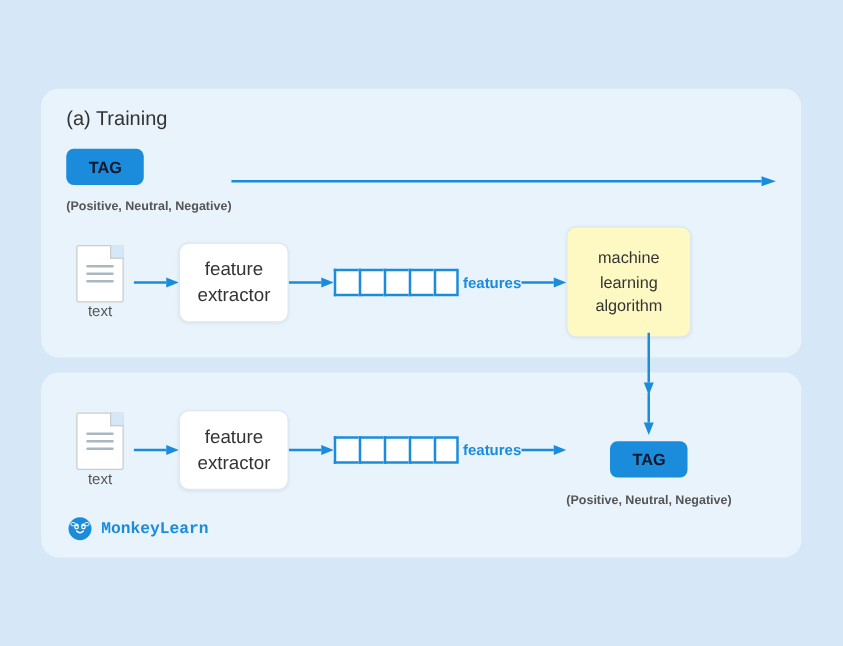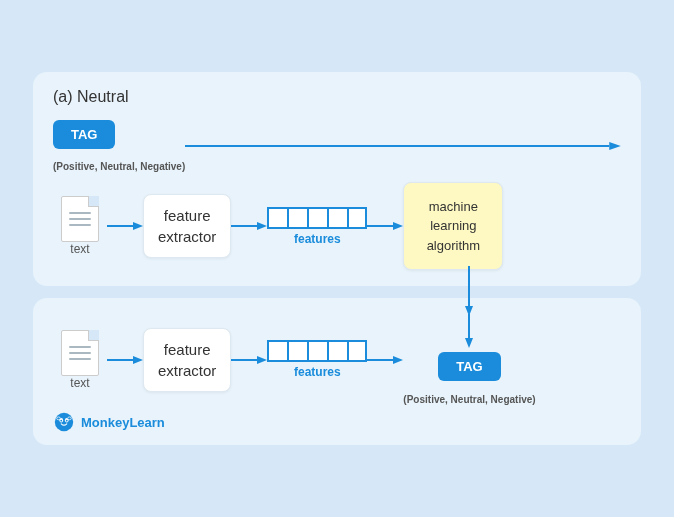--- a/index.html
+++ b/index.html
@@ -104,21 +104,21 @@
       font-size: 15px;
       color: #333;
       border: 1.5px solid #dde8f0;
       flex-shrink: 0;
       line-height: 1.4;
       box-shadow: 0 1px 3px rgba(0,0,0,0.06);
     }
     
     .features-box {
       display: flex;
-      flex-direction: column;
+      flex-direction: row;
       align-items: center;
       gap: 3px;
       flex-shrink: 0;
     }
     .features-array {
       display: flex;
       flex-direction: row;
     }
     .feature-cell {
       width: 20px;
@@ -145,21 +145,21 @@
       color: #333;
       border: 1.5px solid #dde8f0;
       flex-shrink: 0;
       width: 100px;
       line-height: 1.5;
       box-shadow: 0 1px 3px rgba(0,0,0,0.06);
     }
     
     .tag-btn {
       background: #1a8cdb;
-      color: #ffffff;
+      color: #0f172a;
       font-size: 13px;
       font-weight: bold;
       padding: 7px 18px;
       border-radius: 6px;
       flex-shrink: 0;
       display: inline-block;
     }
     .tag-row {
       display: flex;
       align-items: center;
@@ -200,36 +200,37 @@
     }
     .logo-icon {
       width: 22px;
       height: 22px;
     }
     .prediction-bottom {
       display: flex;
       justify-content: space-between;
       align-items: flex-end;
       margin-top: 2px;
+      font-family: Liberation Mono, monospace;
     }
     .tag-result-container {
       display: flex;
       flex-direction: column;
       align-items: center;
       gap: 3px;
     }
   </style>
 </head>
 <body>
 
 <div class="diagram-container">
 
   <div class="section">
     <div class="section-title">
-      <span>(a)</span><span> Neutral</span>
+      <span>(a)</span><span> Training</span>
     </div>
 
     <div class="tag-row">
       <div class="tag-container">
         <div class="tag-btn">TAG</div>
         <div class="tag-subtitle">(Positive, Neutral, Negative)</div>
       </div>
       <div class="long-arrow">
         <svg width="100%" height="16" viewBox="0 0 380 16" preserveAspectRatio="none" xmlns="http://www.w3.org/2000/svg">
           <line x1="0" y1="8" x2="370" y2="8" stroke="#1a8cdb" stroke-width="2"></line>

